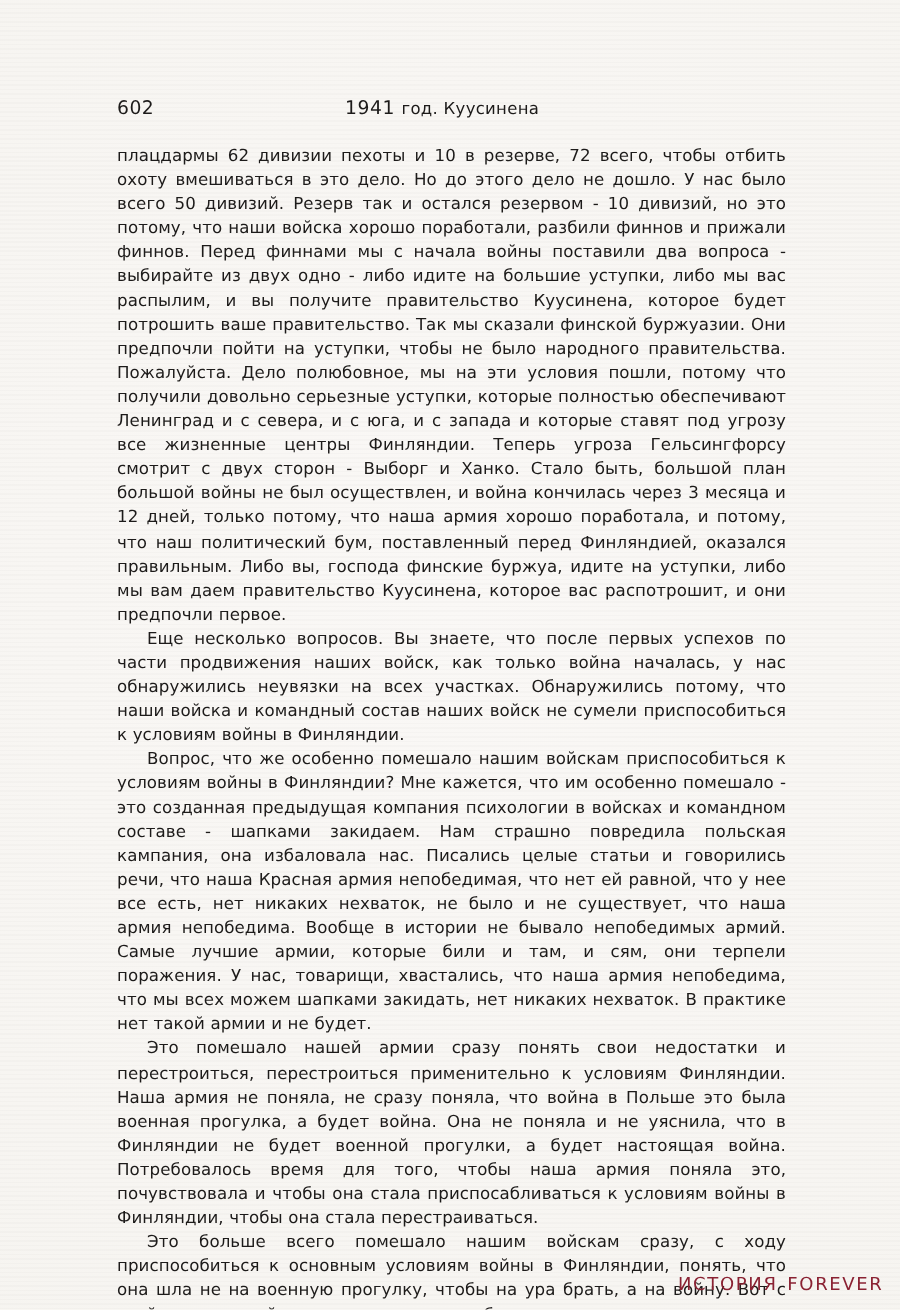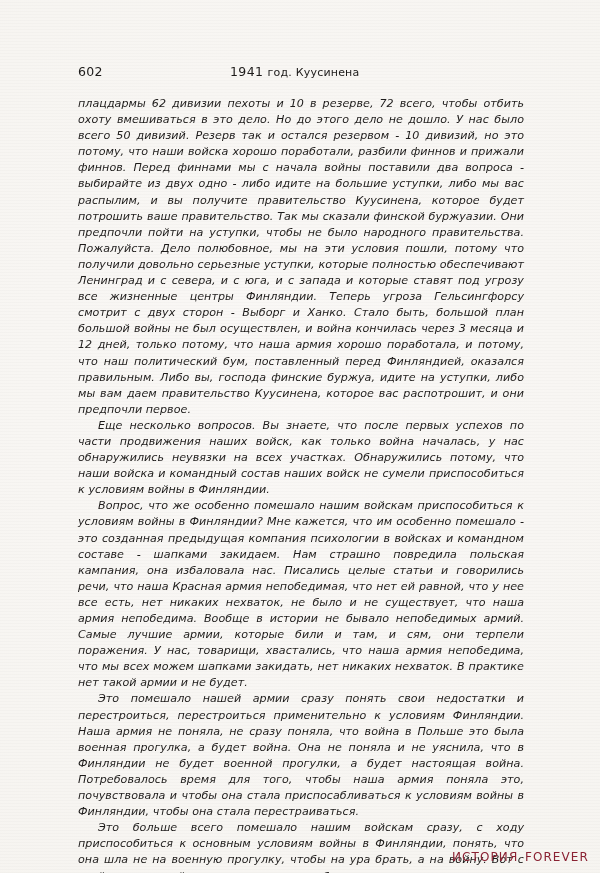--- a/index.html
+++ b/index.html
@@ -70,21 +70,20 @@
     margin: 0;
     text-align: justify;
     text-justify: inter-word;
     text-indent: 20px;
     font-size: 11.1px;
     line-height: 16.1px;
     color: #1d1b1a;
     letter-spacing: 0.05px;
     word-spacing: 0.1px;
     hyphens: none;
-    font-style: italic;
   }
   .para.first {
     text-indent: 0;
   }
   .para:last-child {
     text-align: justify;
   }
 
   
   .watermark {

